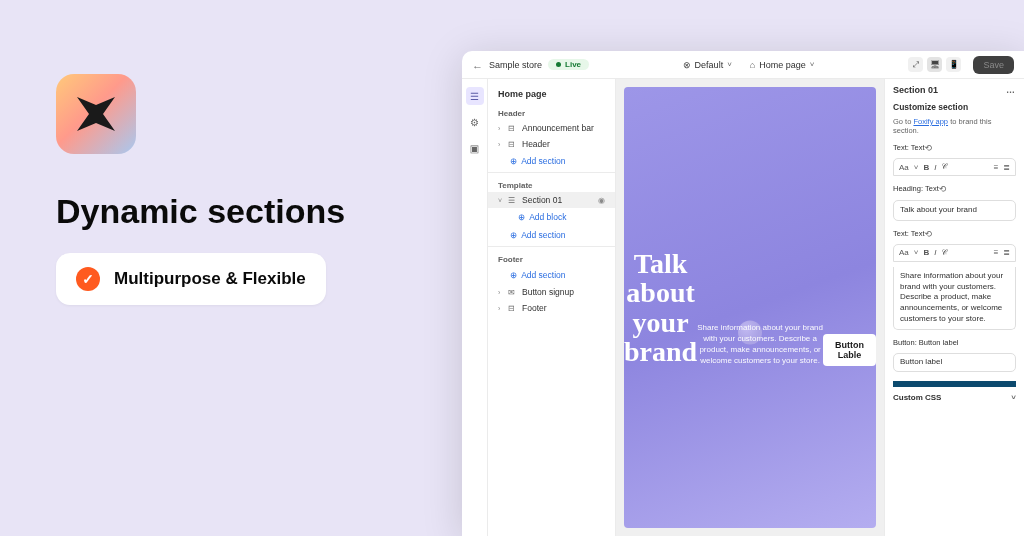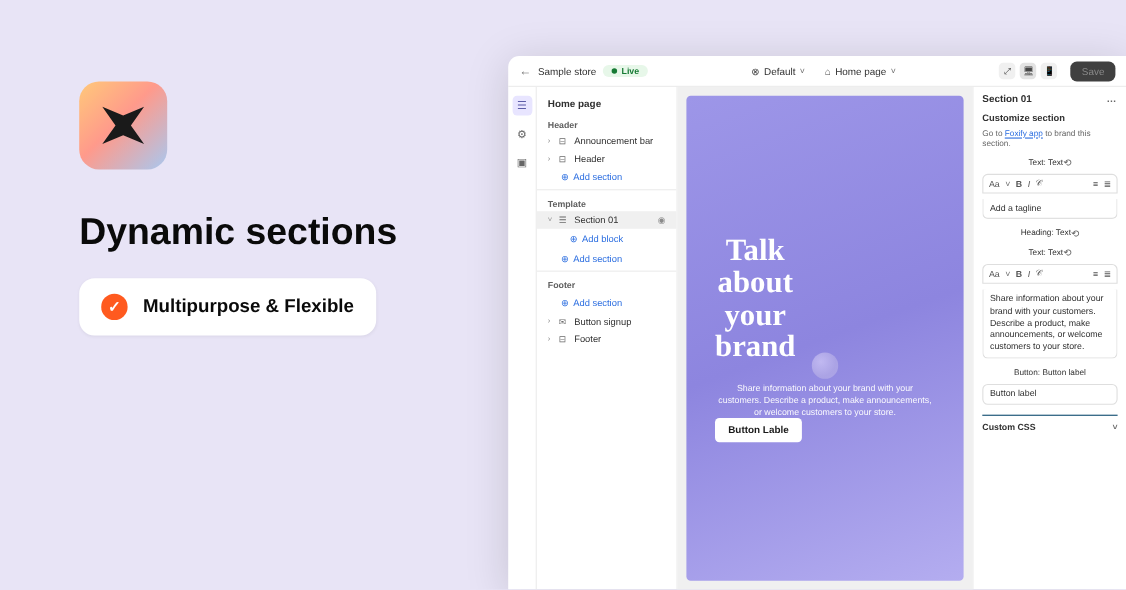--- a/index.html
+++ b/index.html
@@ -6,21 +6,21 @@
 body {
   width: 1024px;
   height: 536px;
   background: #e8e4f6;
   font-family: -apple-system, BlinkMacSystemFont, "Segoe UI", sans-serif;
   position: relative;
   overflow: hidden;
 }
 .left-hero {
   position: absolute;
-  left: 72px;
+  left: 56px;
   top: 74px;
   width: 340px;
 }
 .logo-box {
   width: 80px;
   height: 80px;
   border-radius: 18px;
   background: linear-gradient(135deg, #ffc97a 0%, #ff9a8b 45%, #a8c8f0 100%);
   display: flex;
   align-items: center;
@@ -167,21 +167,21 @@
 .stage::after {
   content: "";
   position: absolute;
   top: 55%; left: 50%;
   width: 24px; height: 24px;
   border-radius: 50%;
   background: radial-gradient(circle at 35% 35%, #e8e0ff, #c0b8e8 60%);
   transform: translate(-50%, -40%);
   opacity: 0.55;
 }
-.stage-inner { position: relative; z-index: 1; display: flex; flex-direction: column; align-items: flex-start; }
+.stage-inner { position: relative; z-index: 1; display: flex; flex-direction: row; align-items: flex-end; }
 .hero-serif {
   font-family: Georgia, "Times New Roman", serif;
   font-weight: 700;
   font-size: 28px;
   line-height: 1.05;
   letter-spacing: 0;
 }
 .hero-desc {
   margin-top: 16px;
   font-size: 8px;
@@ -206,21 +206,21 @@
   padding: 6px 8px;
   gap: 5px;
   font-size: 8px;
   overflow: hidden;
 }
 .ins-title { font-weight: 700; font-size: 9px; display: flex; justify-content: space-between; }
 .ins-dots { letter-spacing: 1px; color: #666; }
 .ins-sub { font-weight: 600; font-size: 8.5px; margin-top: 2px; }
 .ins-note { font-size: 7.5px; color: #666; }
 .ins-link { color: #2a6de0; text-decoration: underline; }
-.ins-label { font-size: 7.5px; color: #303030; display: flex; justify-content: center; margin-top: 3px; }
+.ins-label { font-size: 7.5px; color: #303030; display: flex; justify-content: flex-start; margin-top: 3px; }
 .ins-label .reset { color: #666; font-size: 9px; }
 .toolbar {
   border: 1px solid #dedede;
   border-radius: 5px 5px 0 0;
   padding: 3px 5px;
   display: flex;
   gap: 5px;
   font-size: 8px;
   color: #555;
   align-items: center;
@@ -240,21 +240,21 @@
   padding: 4px 6px;
   font-size: 8px;
   color: #303030;
   line-height: 1.35;
 }
 .textarea-box.standalone { margin-top: 1px; }
 .textarea-nobtn { border-top: none; border-radius: 0 0 5px 5px; }
 .custom-css {
   margin-top: 4px;
   padding-top: 6px;
-  border-top: 1px solid #0c4a6e;
+  border-top: 6px solid #0c4a6e;
   display: flex;
   justify-content: space-between;
   font-size: 8px;
   font-weight: 600;
 }
 </style>
 </head>
 <body>
 
 <div class="left-hero">
@@ -389,26 +389,26 @@
       <div class="toolbar">
         <span>Aa</span>
           <span class="chev">˅</span>
         <b>B</b>
         <i>I</i>
         <span>𝒞</span>
         <span class="sep"></span>
         <span>≡</span>
         <span>≣</span>
       </div>
-      <div class="input-box">Add a tagline</div>
 
       <div class="ins-label">
           <span>Heading: Text</span>
           <span class="reset">⟲</span>
         </div>
+      <div class="textarea-box standalone">Talk about your brand</div>
 
       <div class="ins-label">
           <span>Text: Text</span>
           <span class="reset">⟲</span>
         </div>
       <div class="toolbar">
         <span>Aa</span>
           <span class="chev">˅</span>
         <b>B</b>
         <i>I</i>

